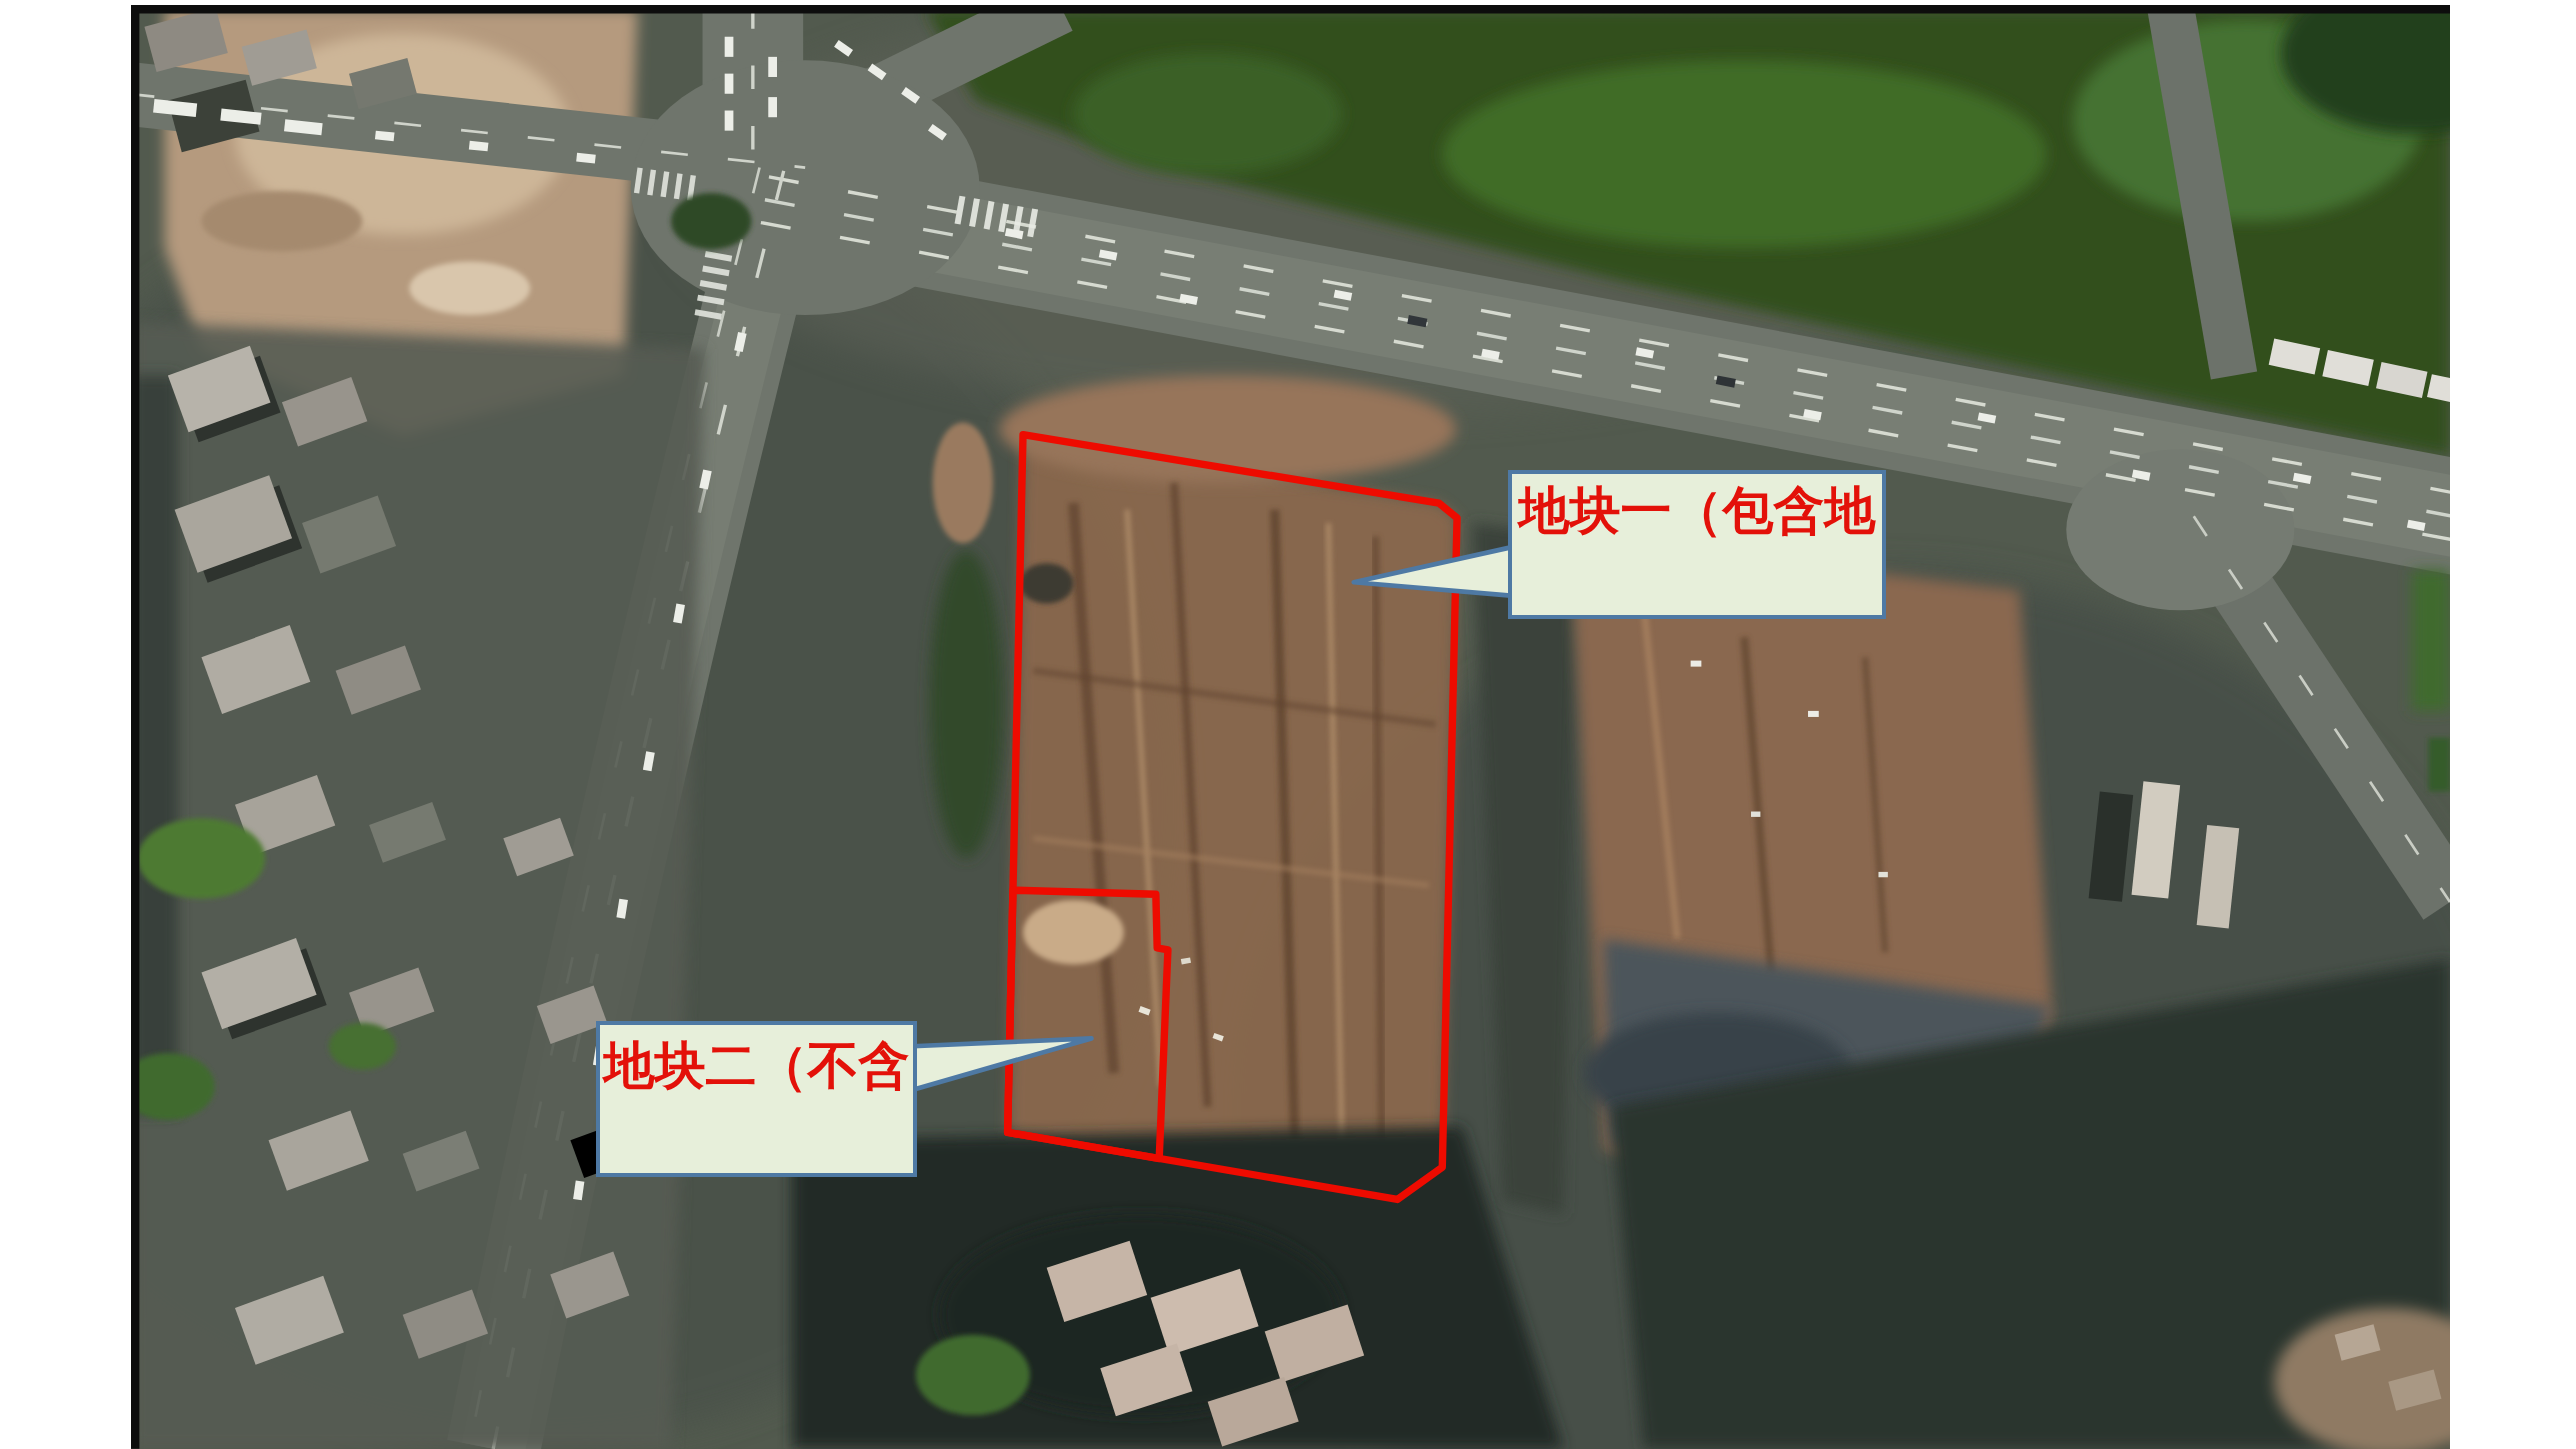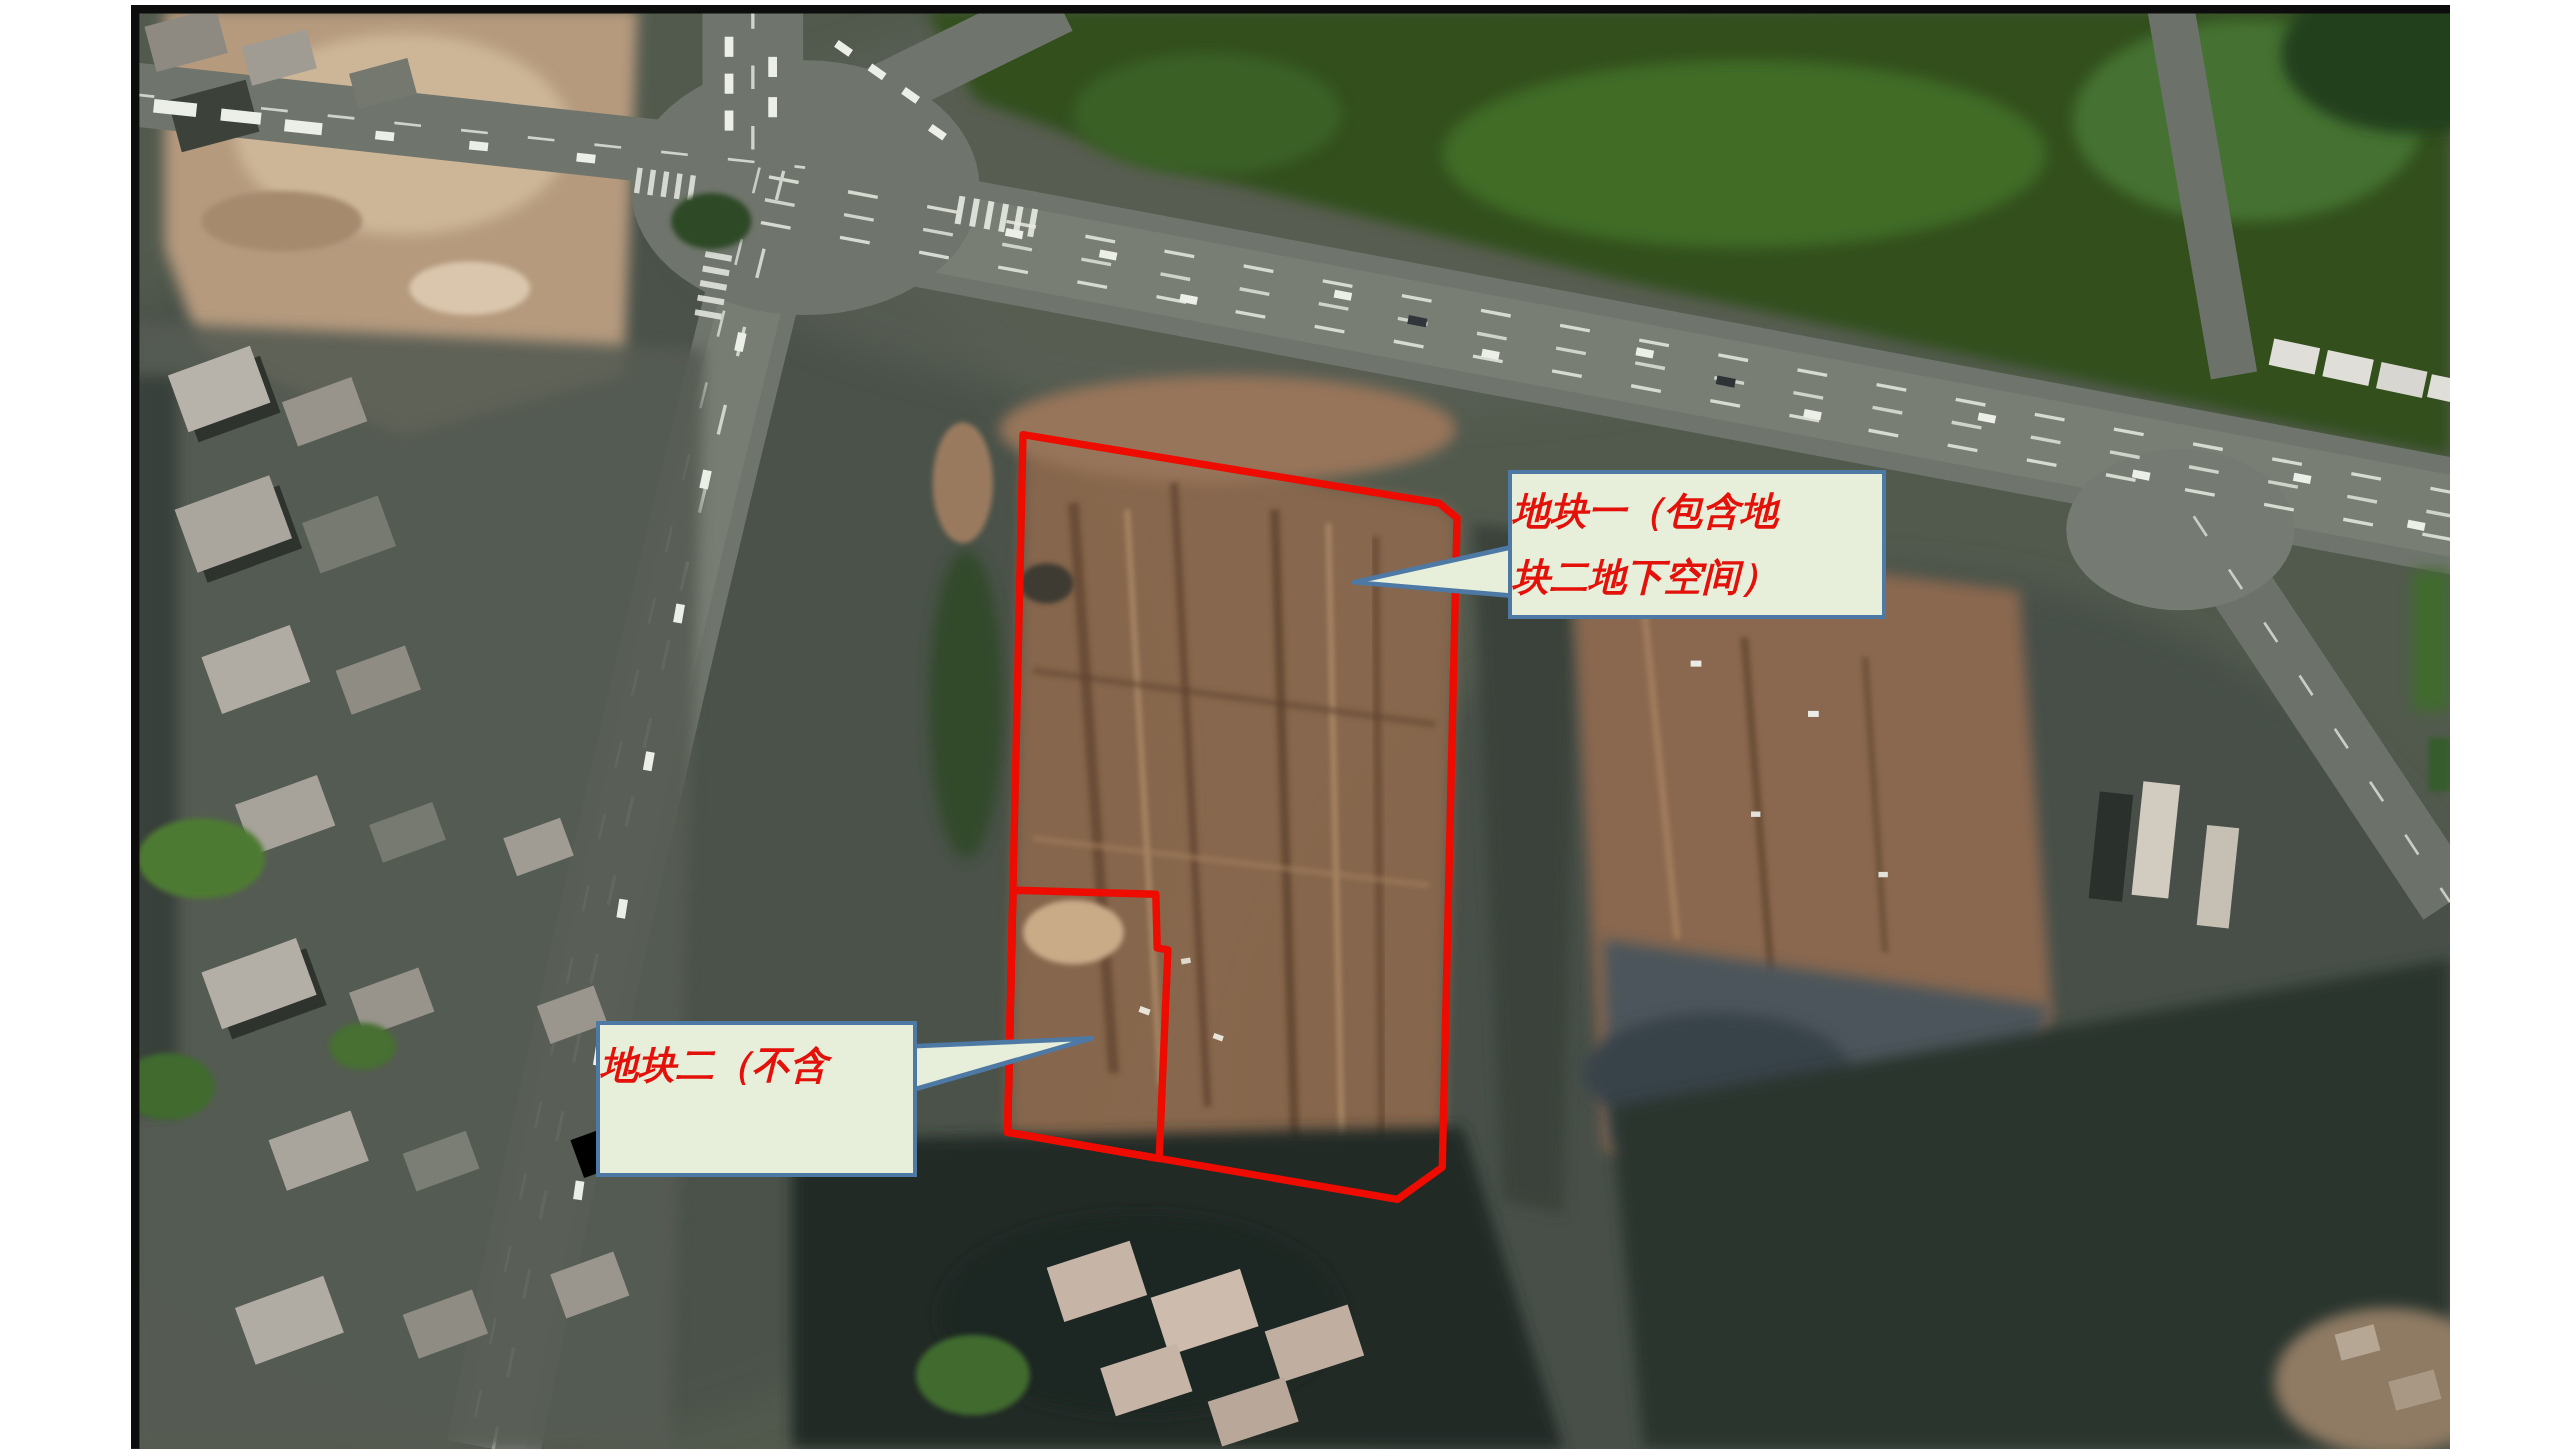--- a/index.html
+++ b/index.html
@@ -16,22 +16,22 @@
   .photo svg{display:block;}
   
   .overlay{position:absolute;left:0;top:0;width:2576px;height:1449px;z-index:5;}
   .parcel{fill:none;stroke:var(--parcel-outline,#ee0b00);stroke-width:11;stroke-linejoin:round;}
   .pointer{fill:var(--callout-background,#e7efda);stroke:var(--callout-border,#4e79a4);stroke-width:7;stroke-linejoin:round;}
   .callout{
     position:absolute;z-index:10;box-sizing:border-box;
     background:var(--callout-background,#e7efda);
     border:4.7px solid var(--callout-border,#4e79a4);
     color:var(--callout-text,#e31109);
-    font-weight:bold;text-align:left;
-    font-size:38px;letter-spacing:0px;font-style:italic;
+    font-weight:bold;text-align:center;
+    font-size:51px;letter-spacing:0px;
   }
   .callout .line{white-space:nowrap;}
   .callout-1{left:1508px;top:470px;width:378px;height:149px;padding-top:4px;}
   .callout-1 .line{line-height:66px;}
   .callout-2{left:596px;top:1021px;width:321px;height:156px;padding-top:6px;}
   .callout-2 .line{line-height:69px;}
 </style>
 </head>
 <body>
 
@@ -249,20 +249,19 @@
 
   <svg class="overlay" viewBox="0 0 3840 2160" xmlns="http://www.w3.org/2000/svg">
     <polygon class="parcel" points="1525,648 2145,750 2172,772 2150,1740 2083,1788 1502,1688"></polygon>
     <polygon class="parcel" points="1510,1327 1723,1333 1725,1413 1741,1416 1728,1727 1502,1688"></polygon>
     <polygon class="pointer" points="2252,816 2018,868 2252,888"></polygon>
     <polygon class="pointer" points="1352,1560 1627,1548 1352,1627"></polygon>
   </svg>
 
   <div class="callout callout-1">
     <div class="line">地块一（包含地</div>
-    <div class="line">块二地下空间）</div>
   </div>
   <div class="callout callout-2">
     <div class="line">地块二（不含</div>
   </div>
 
 </div>
 
 
 </body></html>

